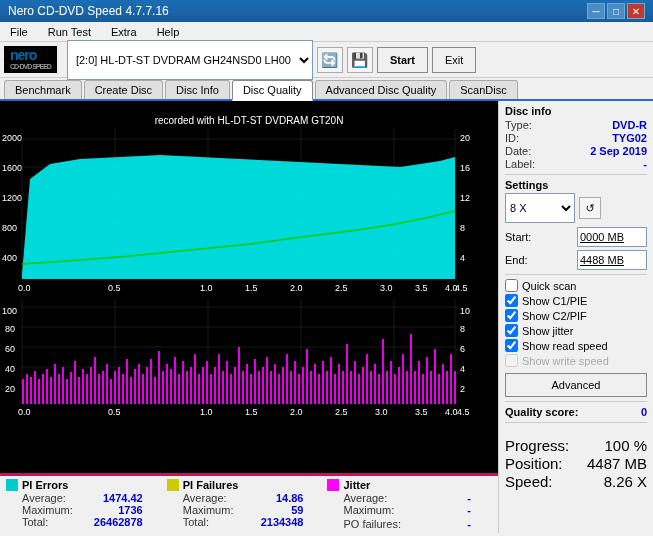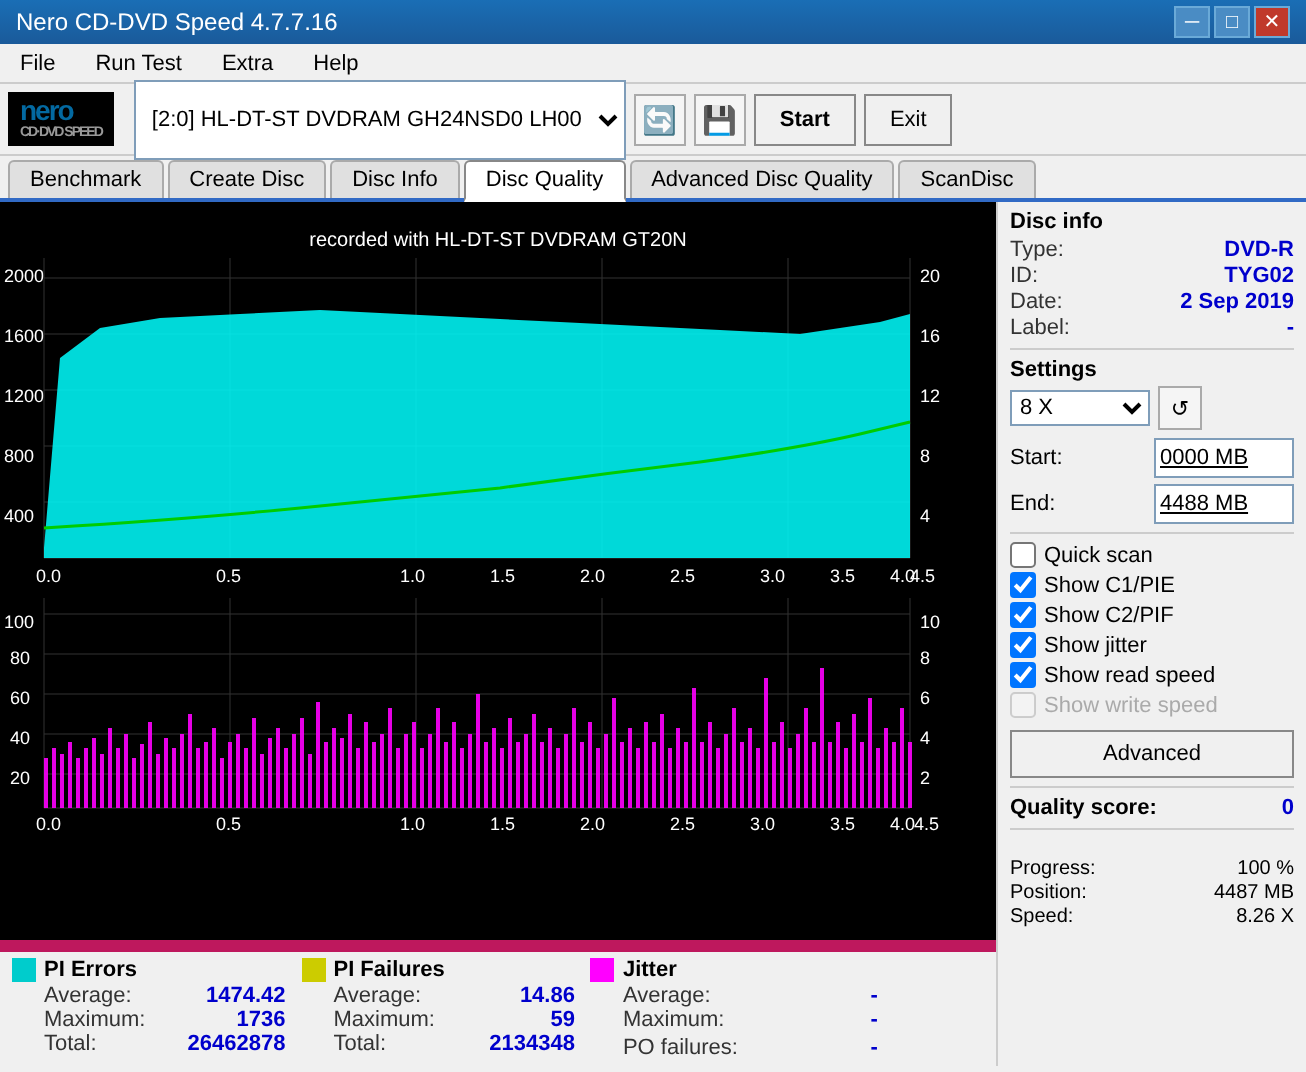--- a/index.html
+++ b/index.html
@@ -113,49 +113,49 @@
       font-size: 11px;
       overflow-y: auto;
     }
     .section-title { font-weight: bold; margin-bottom: 2px; }
     .info-row { display: flex; justify-content: space-between; margin-bottom: 1px; }
     .info-label { color: #333; }
     .info-value { color: #0000cc; font-weight: bold; }
     .divider { border-top: 1px solid #ccc; margin: 4px 0; }
     
     .settings-row { display: flex; align-items: center; gap: 4px; margin-bottom: 4px; }
-    .settings-select { height: 18px; border: 1px solid #7f9db9; background: white; font-size: 11px; width: 70px; }
+    .settings-select { height: 30px; border: 1px solid #7f9db9; background: white; font-size: 11px; width: 70px; }
     
     .mb-input {
       width: 70px; height: 20px; border: 1px solid #7f9db9; background: white;
       font-size: 11px; padding: 0 2px; text-align: left; text-decoration: underline;
     }
     .input-row { display: flex; align-items: center; justify-content: space-between; margin-bottom: 3px; }
     
     .checkbox-row { display: flex; align-items: center; gap: 4px; margin-bottom: 2px; }
     .checkbox-row input[type=checkbox] { width: 13px; height: 13px; }
     
     .advanced-btn {
       width: 100%; height: 24px; background: #f0f0f0; border: 1px solid #888;
       cursor: pointer; font-size: 11px; margin-top: 4px;
     }
     
     .quality-row { display: flex; justify-content: space-between; margin-top: 4px; font-weight: bold; }
     .quality-value { color: #0000cc; }
     
-    .progress-section { margin-top: 14px; font-size: 10px; }
+    .progress-section { margin-top: 14px; font-size: 15px; }
     .progress-row { display: flex; justify-content: space-between; margin-bottom: 1px; }
 
     
     .legend-area {
       background: #f0f0f0;
-      border-top: 6px solid #be185d;
+      border-top: 3px solid #be185d;
       padding: 3px 6px;
       display: flex;
-      gap: 8px;
+      gap: 24px;
       font-size: 11px;
     }
     .legend-item { display: flex; flex-direction: column; min-width: 120px; }
     .legend-header { display: flex; align-items: center; gap: 4px; font-weight: bold; margin-bottom: 1px; }
     .legend-dot { width: 12px; height: 12px; display: inline-block; }
     .legend-stats { padding-left: 16px; }
     .legend-stat-row { display: flex; justify-content: space-between; }
     .legend-stat-label { color: #333; }
     .legend-stat-value { color: #0000cc; font-weight: bold; min-width: 70px; text-align: right; }
   </style>

